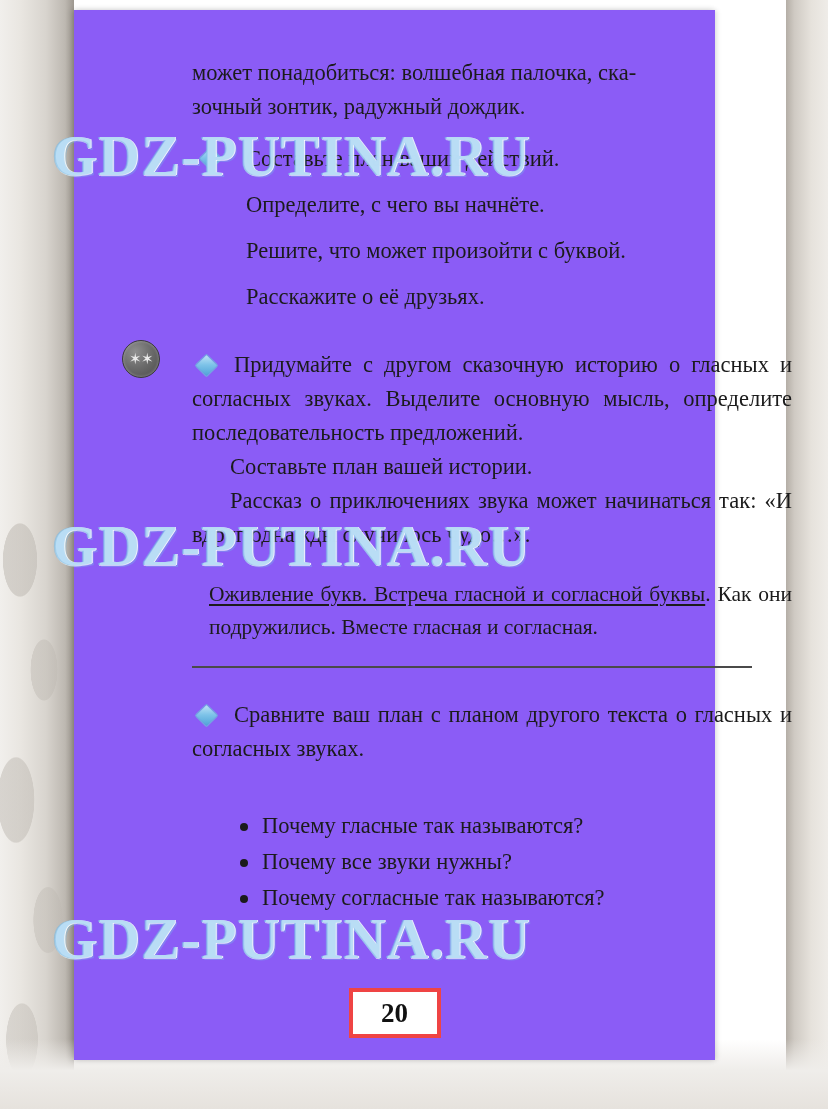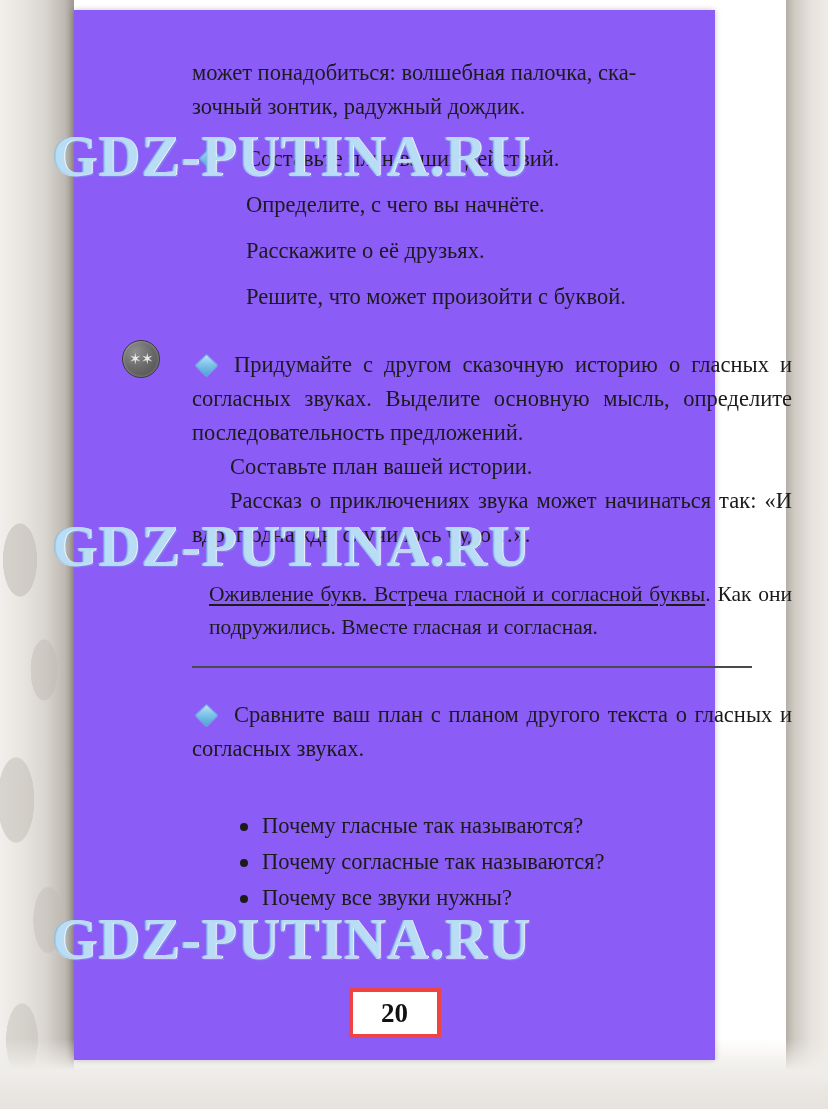--- a/index.html
+++ b/index.html
@@ -179,22 +179,22 @@
 
     <div class="content">
 
       <p class="para first">может понадобиться: волшебная палочка, ска-</p>
       <p class="para">зочный зонтик, радужный дождик.</p>
 
       <div class="task-block">
         <span class="rhomb"></span>
         <p class="task-line">Составьте план ваших действий.</p>
         <p class="task-line">Определите, с чего вы начнёте.</p>
+        <p class="task-line">Решите, что может произойти с буквой.</p>
         <p class="task-line">Расскажите о её друзьях.</p>
-        <p class="task-line">Решите, что может произойти с буквой.</p>
       </div>
 
 
       <div class="body-block">
         <span class="star-badge">
           <span class="s s1">✶</span>
           <span class="s s2">✶</span>
         </span>
         <span class="rhomb" style="top:9px;left:6px;"></span>
         <p class="body-text ind-first">Придумайте с другом сказочную историю о гласных и согласных звуках. Выделите ос­новную мысль, определите последователь­ность предложений.</p>
@@ -208,22 +208,22 @@
 
       <div class="rule"></div>
 
       <div class="body-block" style="margin-top:30px;">
         <span class="rhomb" style="top:9px;left:6px;"></span>
         <p class="body-text ind-first">Сравните ваш план с планом другого текс­та о гласных и согласных звуках.</p>
       </div>
 
       <div class="questions">
         <div class="q-item">Почему гласные так называются?</div>
+        <div class="q-item">Почему все звуки нужны?</div>
         <div class="q-item">Почему согласные так называются?</div>
-        <div class="q-item">Почему все звуки нужны?</div>
       </div>
 
     </div>
 
     <div class="page-number-box">20</div>
   </div>
 
   <div class="wm wm-1">GDZ-PUTINA.RU</div>
   <div class="wm wm-2">GDZ-PUTINA.RU</div>
   <div class="wm wm-3">GDZ-PUTINA.RU</div>

